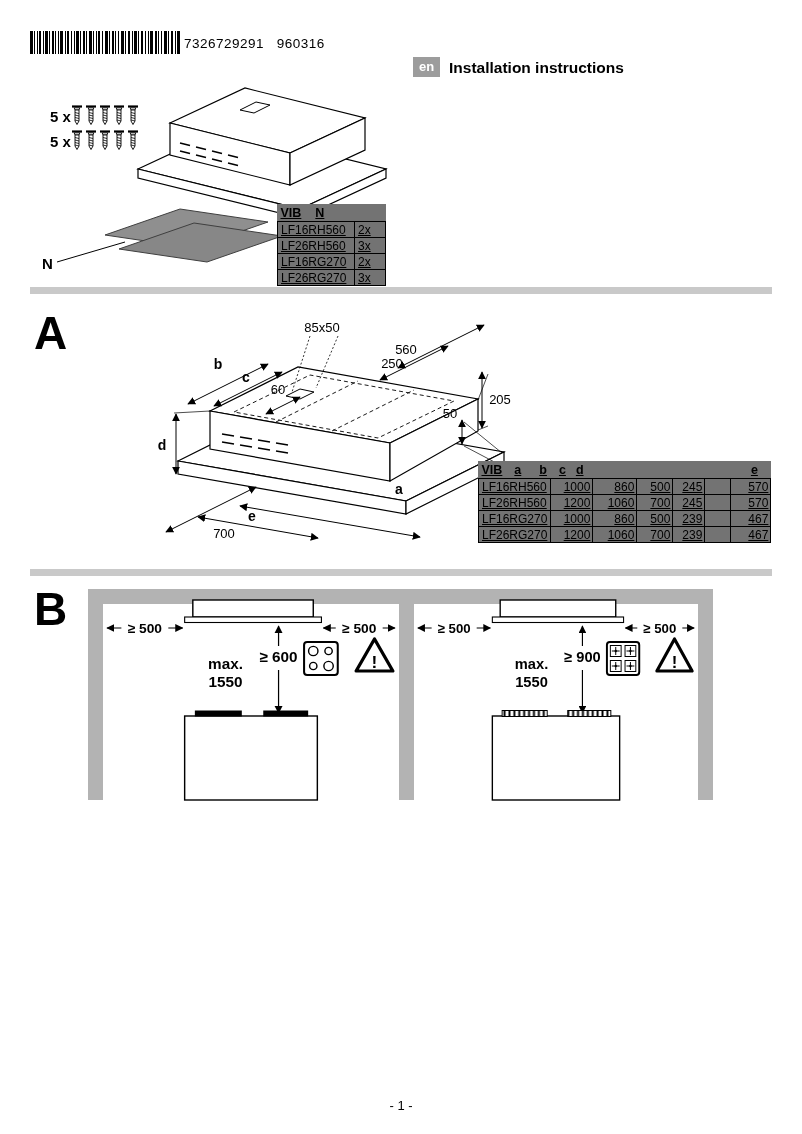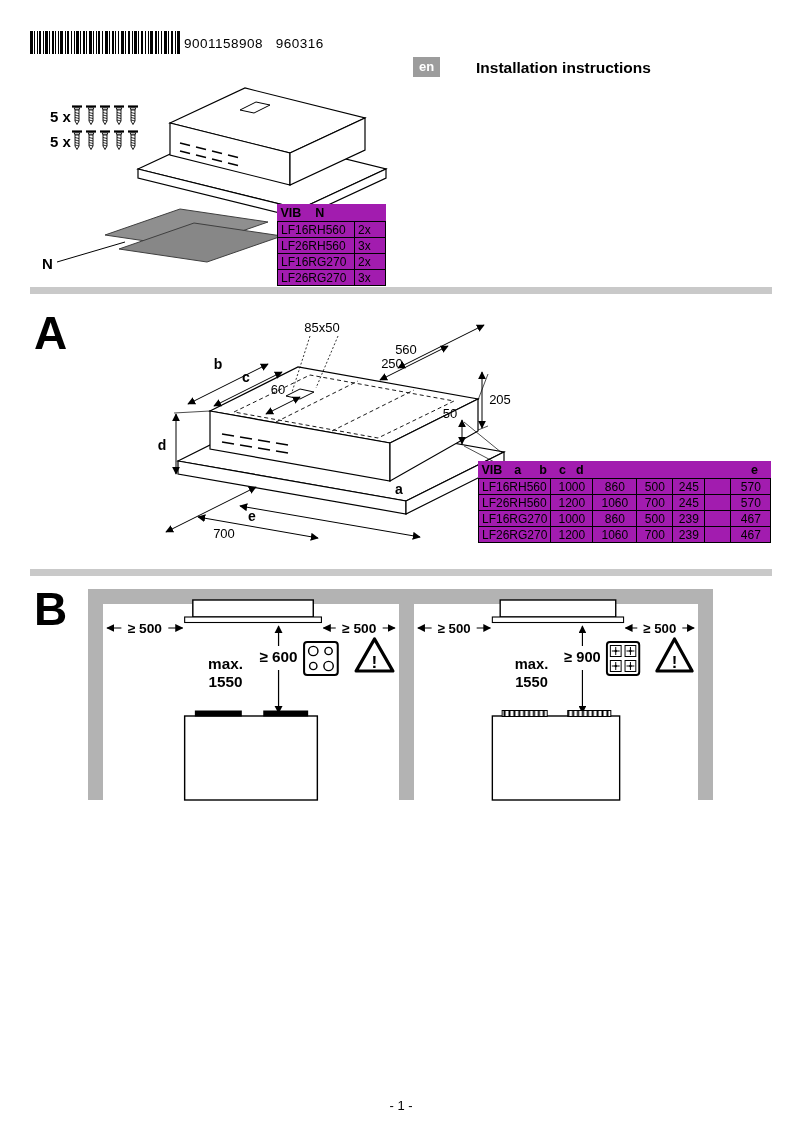--- a/index.html
+++ b/index.html
@@ -9,31 +9,31 @@
   .sep{position:absolute;left:30px;width:742px;height:7px;background:#c9c9c9;}
   .wall{position:absolute;background:#b3b3b3;}
   .big{font-size:46px;font-weight:bold;line-height:1;}
   .bctext{font-size:13.5px;letter-spacing:0.5px;white-space:pre;}
   .badge{width:27px;height:20px;background:#9c9c9c;color:#fff;font-weight:bold;font-size:13px;
          text-align:center;line-height:20px;}
   .doctitle{font-weight:bold;font-size:15.5px;}
   .screwrow{display:flex;align-items:center;}
   .screwlabel{font-weight:bold;font-size:15px;}
   .pagenum{left:0;width:802px;text-align:center;font-size:13px;}
-  table{border-collapse:collapse;background:#a21caf;}
+  table{border-collapse:collapse;background:#737373;text-decoration:underline;}
   .ptable{font-size:12px;}
   .ptable th{font-weight:bold;text-align:left;padding:0 3px;height:17px;font-size:12.5px;}
   .ptable td{border:1px solid #000;padding:0 3px;height:15px;}
   .ptable .model{width:70px;}
   .ptable .qty{width:24px;text-align:left;}
   .phead{display:flex;}
   .phead .n2{margin-left:14px;}
   .atable{font-size:12px;}
   .atable th{font-weight:bold;text-align:left;padding:0 3px;height:17px;font-size:12.5px;}
-  .atable td{border:1px solid #000;padding:0 2px;height:15px;text-align:center;}
+  .atable td{border:1px solid #000;padding:0 2px;height:15px;text-align:right;}
   .atable td:first-child{text-align:left;padding:0 3px;}
   .ahead{display:flex;align-items:baseline;}
   svg text{font-family:"Liberation Sans","DejaVu Sans",sans-serif;fill:#000;}
   .t13{font-size:13px;}
   .bt14{font-size:14px;font-weight:bold;}
   .bt13{font-size:13.5px;font-weight:bold;}
   .bt15{font-size:15px;font-weight:bold;}
   .excl{font-size:17px;font-weight:bold;}
   .mid{text-anchor:middle;}
 </style>
@@ -59,24 +59,24 @@
         <line x1="4" y1="10" x2="8" y2="11" stroke="#000" stroke-width="0.8"></line>
         <line x1="4" y1="12.5" x2="8" y2="13.5" stroke="#000" stroke-width="0.8"></line>
         <line x1="4" y1="15" x2="8" y2="16" stroke="#000" stroke-width="0.8"></line>
       </g>
     </defs>
   </svg>
 
   <svg class="abs" style="left:30px;top:31px;" width="150" height="23" viewBox="0 0 150 23">
     <path fill="#000" d="M0 0h3v23h-3z M4 0h1v23h-1z M7 0h1v23h-1z M9 0h2v23h-2z M13 0h1v23h-1z M15 0h3v23h-3z M19 0h1v23h-1z M22 0h2v23h-2z M25 0h1v23h-1z M28 0h1v23h-1z M30 0h3v23h-3z M35 0h1v23h-1z M37 0h2v23h-2z M41 0h1v23h-1z M44 0h1v23h-1z M46 0h3v23h-3z M50 0h1v23h-1z M53 0h2v23h-2z M56 0h1v23h-1z M59 0h3v23h-3z M63 0h1v23h-1z M66 0h1v23h-1z M68 0h2v23h-2z M72 0h1v23h-1z M75 0h3v23h-3z M79 0h1v23h-1z M82 0h2v23h-2z M85 0h1v23h-1z M88 0h1v23h-1z M91 0h3v23h-3z M95 0h1v23h-1z M98 0h2v23h-2z M102 0h1v23h-1z M104 0h3v23h-3z M108 0h1v23h-1z M111 0h2v23h-2z M115 0h1v23h-1z M118 0h1v23h-1z M120 0h3v23h-3z M125 0h2v23h-2z M128 0h1v23h-1z M131 0h1v23h-1z M134 0h3v23h-3z M138 0h1v23h-1z M141 0h2v23h-2z M145 0h1v23h-1z M147 0h3v23h-3z"></path>
   </svg>
-  <span class="abs bctext" style="left:184px;top:36px;">9001158908   960316</span>
+  <span class="abs bctext" style="left:184px;top:36px;">7326729291   960316</span>
 
   <div class="abs badge" style="left:413px;top:57px;">en</div>
-  <div class="abs doctitle" style="left:476px;top:59px;">Installation instructions</div>
+  <div class="abs doctitle" style="left:449px;top:59px;">Installation instructions</div>
 
   <svg class="abs" style="left:30px;top:85px;" width="360" height="200" viewBox="0 0 360 200">
     <g fill="#fff" stroke="#000" stroke-width="1.2">
       <path d="M108 84 L194 44 L356 84 L270 124 Z"></path>
       <path d="M108 84 L270 124 L270 133 L108 93 Z"></path>
       <path d="M270 124 L356 84 L356 93 L270 133 Z"></path>
     </g>
     <g fill="#fff" stroke="#000" stroke-width="1.2">
       <path d="M140 38 L215 3 L335 33 L260 68 Z"></path>
       <path d="M140 38 L260 68 L260 100 L140 70 Z"></path>

